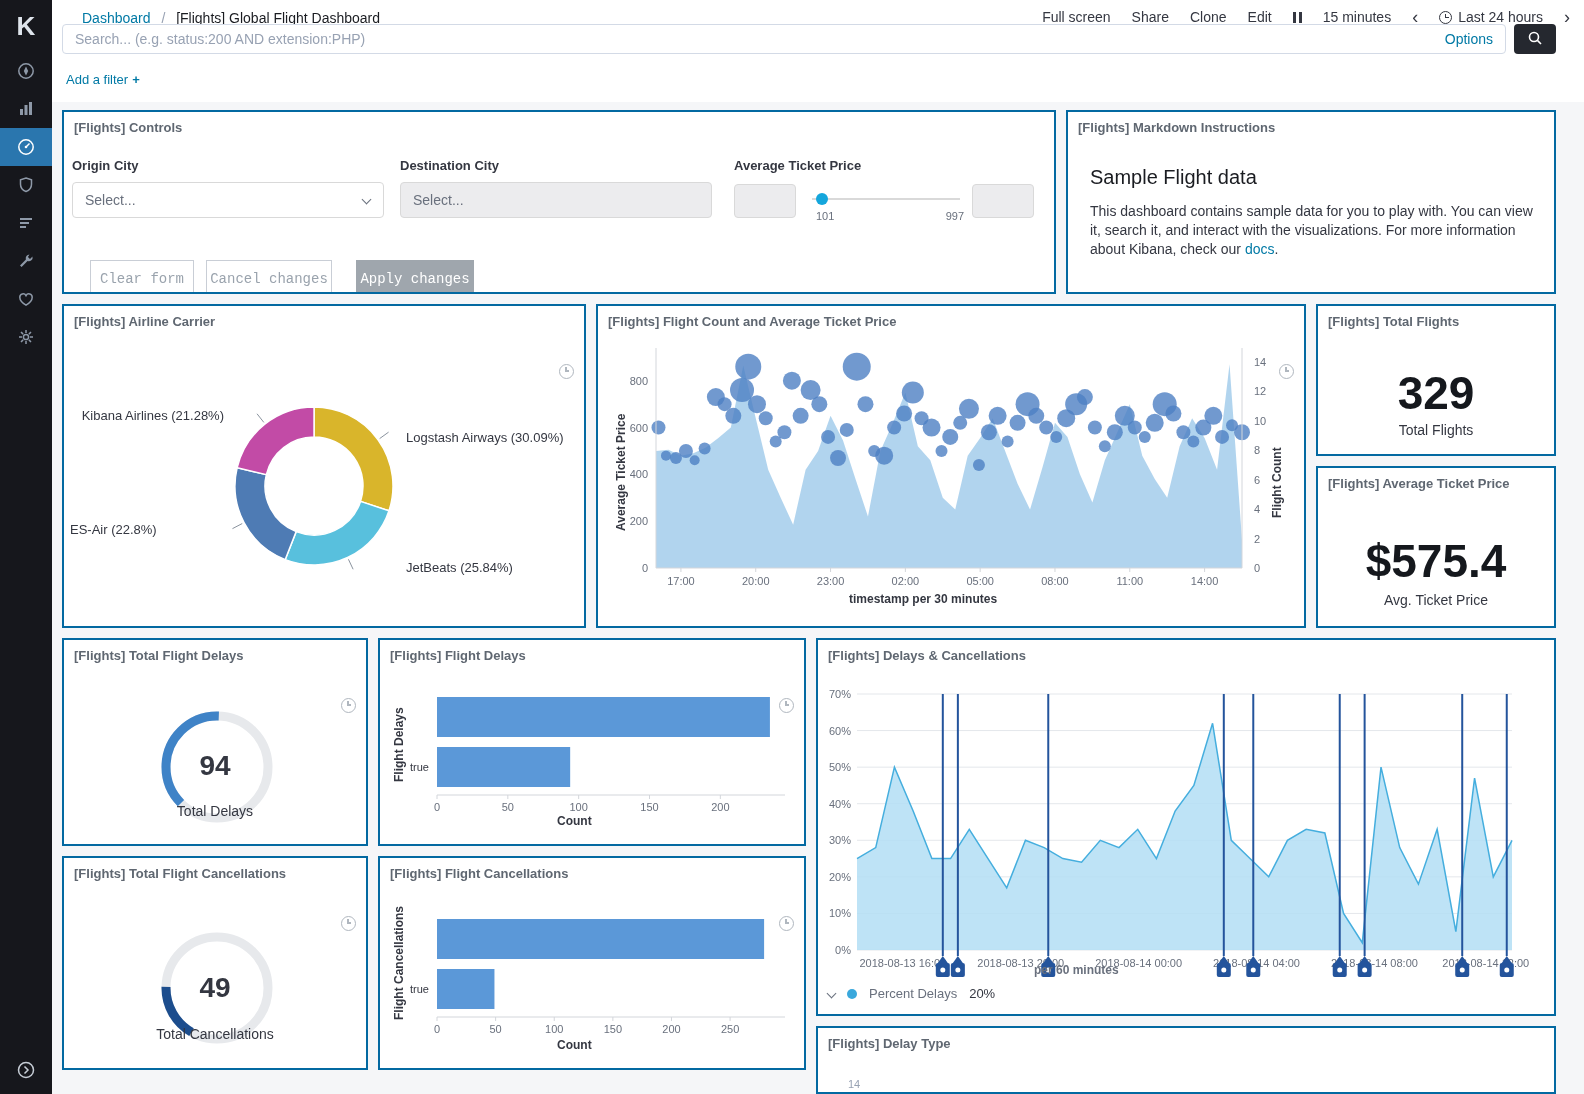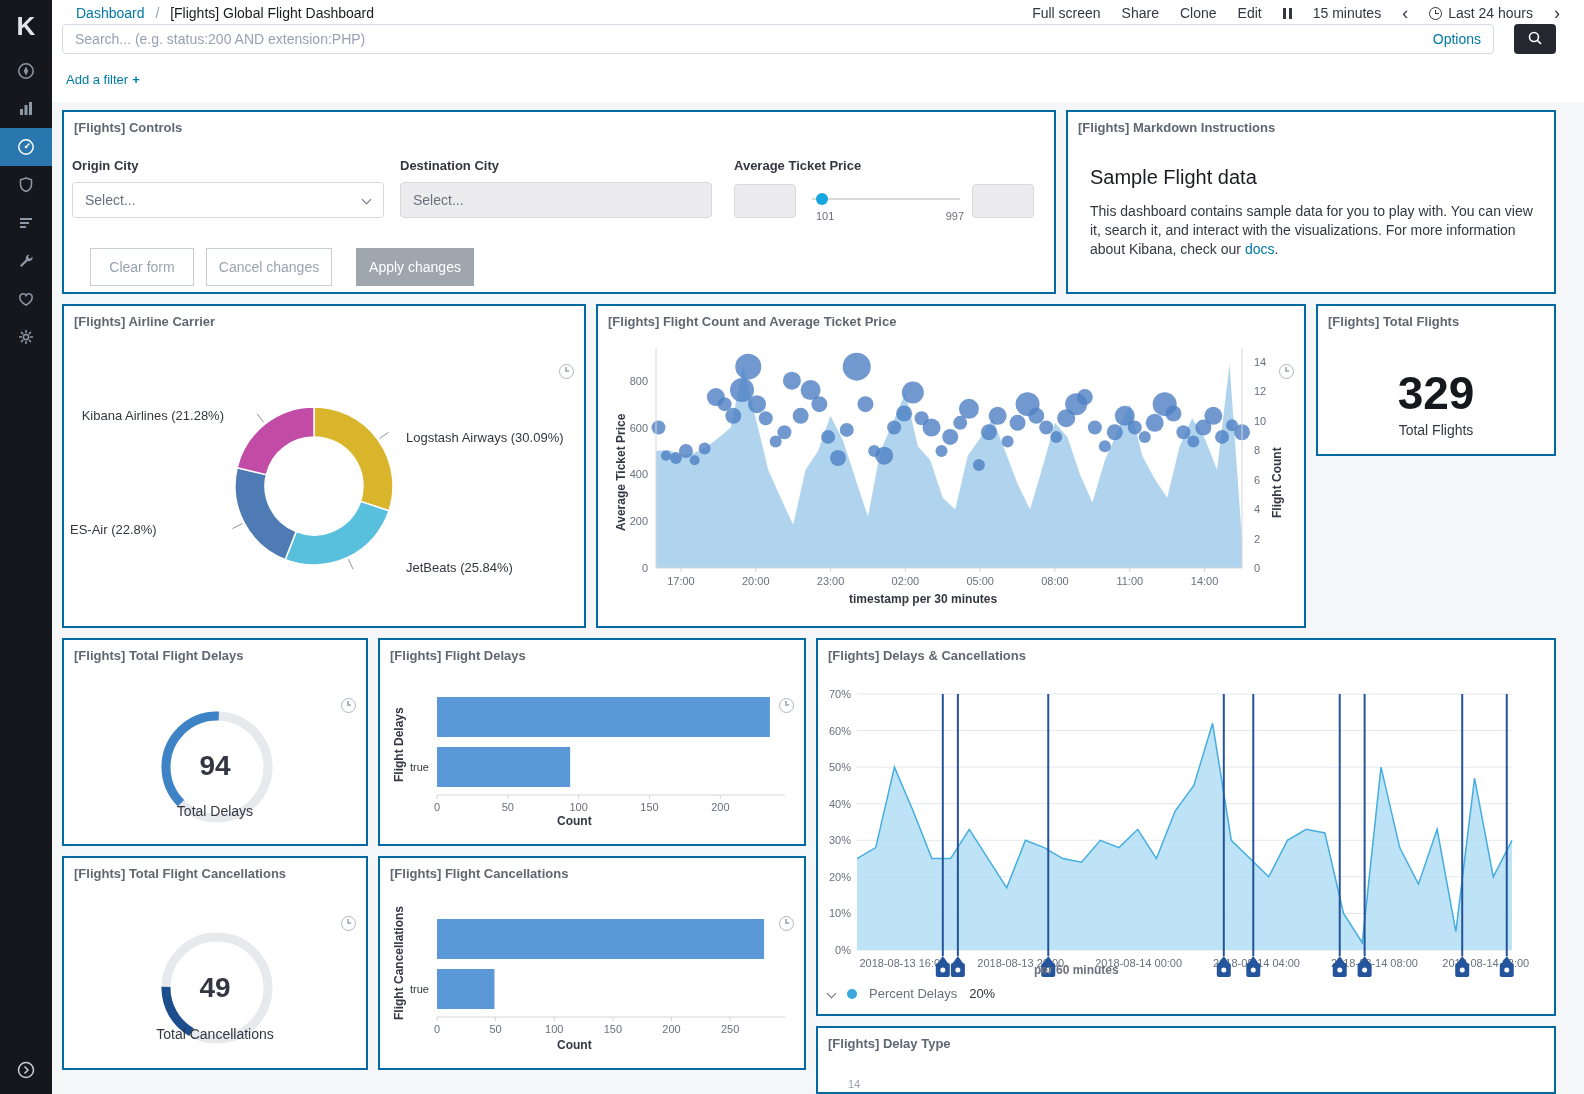--- a/index.html
+++ b/index.html
@@ -11,34 +11,34 @@
 #sidebar{position:absolute;left:0;top:0;width:52px;height:100%;background:#16171c;z-index:20;display:flex;flex-direction:column}
 #logo{width:52px;height:52px;display:flex;align-items:center;justify-content:center;font-size:26px;font-weight:700;color:#dfe5ec;cursor:pointer}
 .nav-item{width:52px;height:38px;display:flex;align-items:center;justify-content:center;color:#8e99a8;cursor:pointer}
 .nav-item.active{background:#2a76ae;color:#fff}
 .nav-item svg{display:block}
 #sidebar .spacer{flex:1}
 #collapse{width:52px;height:44px;display:flex;align-items:center;justify-content:center;color:#c6cdd6;cursor:pointer}
 
 
 #chrome{position:absolute;left:52px;top:0;right:0;height:102px;background:#fff}
-#topbar{position:absolute;left:52px;top:0;right:0;height:26px;display:flex;align-items:center;padding:0 24px;font-size:14px}
+#topbar{position:absolute;left:68px;top:0;right:0;height:26px;display:flex;align-items:flex-end;padding:0 14px;font-size:14px}
 #breadcrumb a{color:#0079a5;text-decoration:none;cursor:pointer}
 #breadcrumb .sep{color:#98a2b3;margin:0 7px}
 #breadcrumb .cur{color:#1a1c21}
 #top-actions{margin-left:auto;display:flex;align-items:center;gap:21px;color:#343741}
 #top-actions .lnk{cursor:pointer}
 .pause-ico{display:inline-flex;gap:3px;cursor:pointer}
 .pause-ico i{display:block;width:3px;height:11px;background:#343741}
 .clock-ico{display:inline-block;width:13px;height:13px;border:1.5px solid #343741;border-radius:50%;position:relative;margin-right:6px;vertical-align:-2px}
 .clock-ico::after{content:'';position:absolute;left:4.5px;top:1.5px;width:1.5px;height:4px;background:#343741}
 .clock-ico::before{content:'';position:absolute;left:4.5px;top:4.5px;width:4px;height:1.5px;background:#343741}
 .chev{font-size:18px;line-height:1;cursor:pointer;color:#343741}
 
-#searchrow{position:absolute;left:62px;top:24px;right:28px;height:32px;display:flex;gap:20px}
+#searchrow{position:absolute;left:62px;top:24px;right:28px;height:32px;display:flex;gap:8px}
 #searchbox{position:relative;flex:1;height:30px;border:1px solid #d3dae6;border-radius:4px;background:#fff}
 #searchbox input{width:100%;height:28px;border:0;outline:none;padding:0 80px 0 12px;font-size:14px;font-family:inherit;color:#343741;background:transparent}
 #searchbox input::placeholder{color:#98a2b3}
 #search-options{position:absolute;right:12px;top:6px;font-size:14px;color:#0079a5;cursor:pointer}
 #searchbtn{width:42px;height:30px;background:#25282f;border:0;border-radius:4px;cursor:pointer;display:flex;align-items:center;justify-content:center}
 #filterrow{position:absolute;left:66px;top:72px;font-size:13px}
 #add-filter{color:#0079a5;cursor:pointer}
 #add-filter .plus{font-weight:700;margin-left:4px}
 
 
@@ -54,21 +54,21 @@
 .select .ph{display:block;line-height:34px;padding-left:12px;font-size:14px;color:#69707d}
 .select .sel-caret{position:absolute;right:13px;top:13px}
 .caret{display:inline-block;width:7px;height:7px;border-right:1.5px solid #69707d;border-bottom:1.5px solid #69707d;transform:rotate(45deg)}
 .select.gray{background:#ececee}
 .numbox{position:absolute;width:62px;height:34px;background:#ececee;border:1px solid #d9d9d9;border-radius:4px;cursor:text}
 #slider{position:absolute;left:744px;top:72px;width:156px;height:40px;cursor:pointer}
 #slider .track{position:absolute;left:4px;right:4px;top:14px;height:2px;background:#d9d9d9}
 #slider .handle{position:absolute;left:8px;top:9px;width:12px;height:12px;border-radius:50%;background:#14a6dc}
 #slider .smin{position:absolute;left:8px;top:26px;font-size:11px;color:#69707d}
 #slider .smax{position:absolute;right:0;top:26px;font-size:11px;color:#69707d}
-.btn{position:absolute;top:136px;height:38px;border:1px solid #c9ced6;border-radius:0;background:#fff;color:#9aa3ad;font-size:14px;font-family:Liberation Sans, sans-serif;cursor:pointer}
+.btn{position:absolute;top:148px;height:38px;border:1px solid #c9ced6;border-radius:0;background:#fff;color:#9aa3ad;font-size:14px;font-family:Liberation Mono, monospace;cursor:pointer}
 #btn-clear{left:26px;width:104px}
 #btn-cancel{left:142px;width:126px}
 #btn-apply{left:292px;width:118px;background:#9fa6ad;border-color:#9fa6ad;color:#fff}
 
 #p-markdown{left:1066px;top:110px;width:490px;height:184px}
 #md-heading{position:absolute;left:22px;top:54px;font-size:20px;font-weight:400;color:#1a1c21}
 #md-body{position:absolute;left:22px;top:90px;width:446px;font-size:14px;line-height:19px;color:#343741}
 #md-body a{color:#0079a5;text-decoration:none;cursor:pointer}
 
 #p-airline{left:62px;top:304px;width:524px;height:324px}
@@ -410,20 +410,25 @@
     <div class="vlabel" id="fc-ylab2">Flight Count</div>
     <div class="xlabel" id="fc-xlab">timestamp per 30 minutes</div>
   </section>
 
   <section class="panel" id="p-tflights">
     <h3 class="ptitle">[Flights] Total Flights</h3>
     <div class="metric-value">329</div>
     <div class="metric-label">Total Flights</div>
   </section>
 
+  <section class="panel" id="p-avgprice">
+    <h3 class="ptitle">[Flights] Average Ticket Price</h3>
+    <div class="metric-value">$575.4</div>
+    <div class="metric-label">Avg. Ticket Price</div>
+  </section>
 
   <section class="panel" id="p-tdelays">
     <h3 class="ptitle">[Flights] Total Flight Delays</h3>
     <span class="pclock"></span>
     <svg id="gauge-delays" width="120" height="120">
         <circle cx="60" cy="60" r="51" fill="none" stroke="#e7e9ec" stroke-width="9"></circle>
         <circle cx="60" cy="60" r="51" fill="none" stroke="#3f83c7" stroke-width="9" stroke-dasharray="121.76813125314038 320.4424506661589" transform="rotate(135 60 60)"></circle>
       </svg>
     <div class="gauge-num">94</div>
     <div class="metric-label">Total Delays</div>

